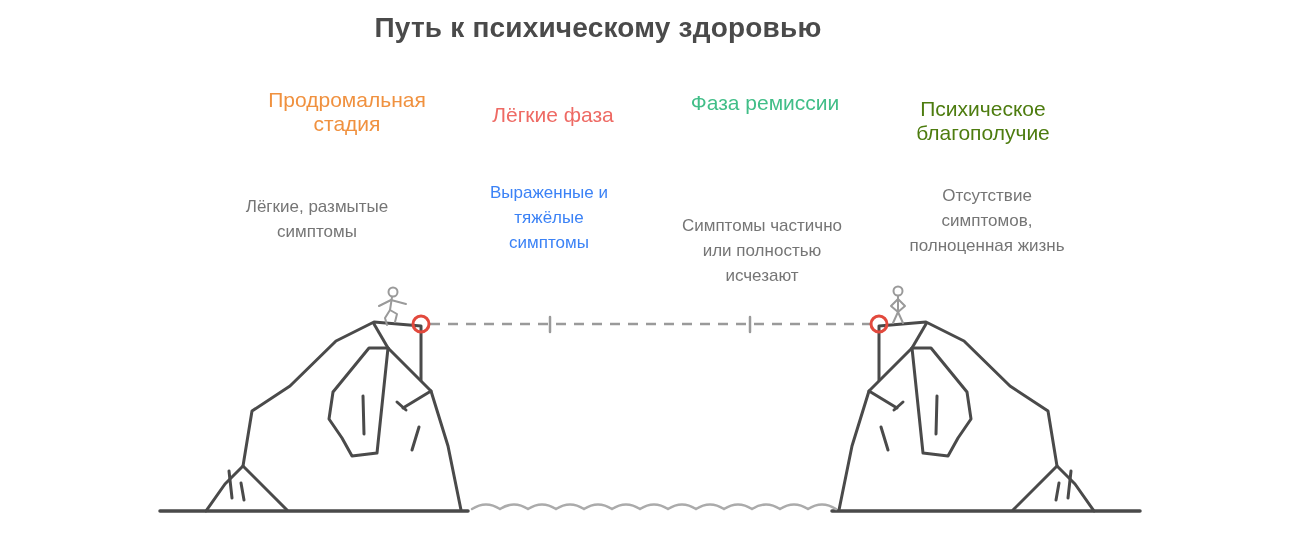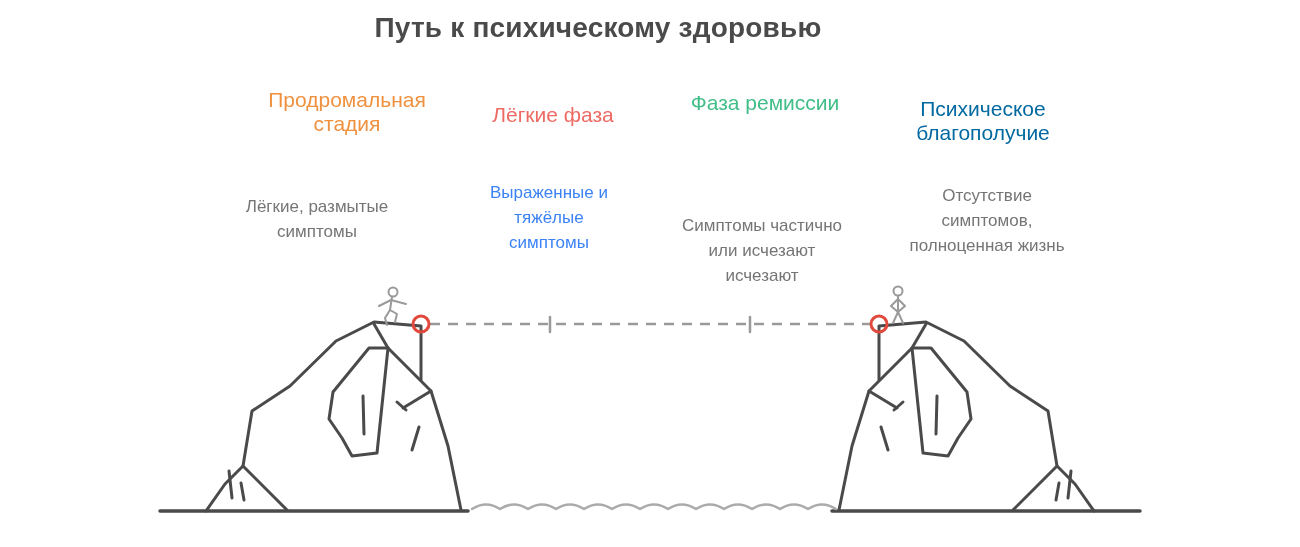--- a/index.html
+++ b/index.html
@@ -34,37 +34,37 @@
 <div class="lbl" style="left: 247px; top: 88px; width: 200px; color: rgb(240, 145, 63);">
   <div>Продромальная</div>
   <div>стадия</div>
 </div>
 <div class="lbl" style="left: 473px; top: 103px; width: 160px; color: rgb(238, 106, 100);">
   <div>Лёгкие фаза</div>
 </div>
 <div class="lbl" style="left: 685px; top: 91px; width: 160px; color: rgb(65, 190, 136);">
   <div>Фаза ремиссии</div>
 </div>
-<div class="lbl" style="left: 898px; top: 97px; width: 170px; color: #0369a1;">
+<div class="lbl" style="left: 898px; top: 97px; width: 170px; color: #4d7c0f;">
   <div>Психическое</div>
   <div>благополучие</div>
 </div>
 
 <div class="dsc" style="left: 227px; top: 194px; width: 180px; color: rgb(117, 117, 117);">
   <div>Лёгкие, размытые</div>
   <div>симптомы</div>
 </div>
 <div class="dsc" style="left: 474px; top: 180px; width: 150px; color: #3b82f6;">
   <div>Выраженные и</div>
   <div>тяжёлые</div>
   <div>симптомы</div>
 </div>
 <div class="dsc" style="left: 662px; top: 176px; width: 200px; color: rgb(117, 117, 117); margin-top: 37px;">
   <div>Симптомы частично</div>
-  <div>или исчезают</div>
+  <div>или полностью</div>
   <div>исчезают</div>
 </div>
 <div class="dsc" style="left: 897px; top: 183px; width: 180px; color: rgb(117, 117, 117);">
   <div>Отсутствие</div>
   <div>симптомов,</div>
   <div>полноценная жизнь</div>
 </div>
 
 <svg class="scene" width="1300" height="547" viewBox="0 0 1300 547" style="--line: #4a4a4a; --figure: #9a9a9a; --rope: #9a9a9a; --water: #ababab; --anchor: #e2493d;">
 

